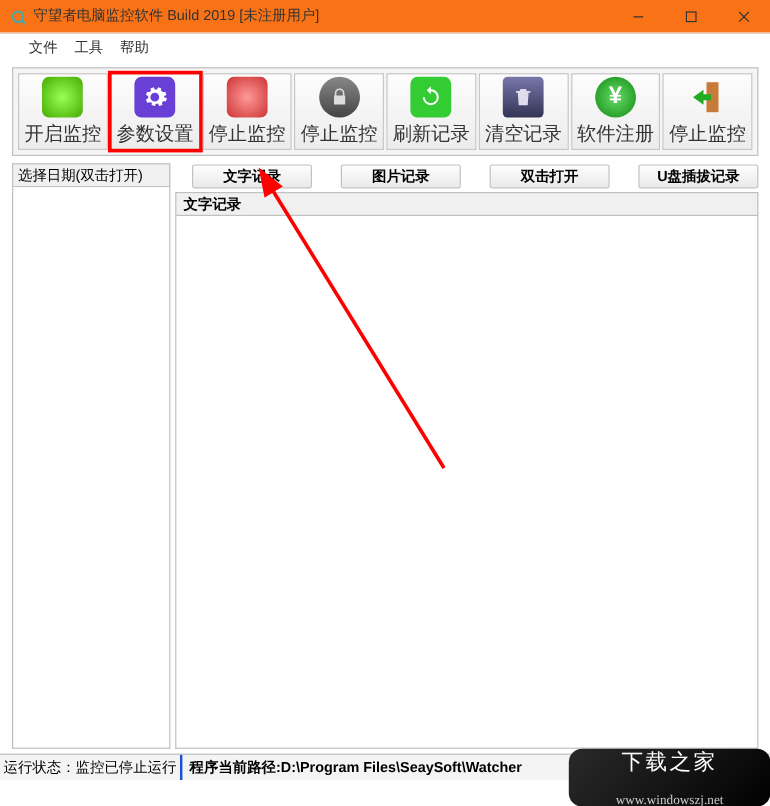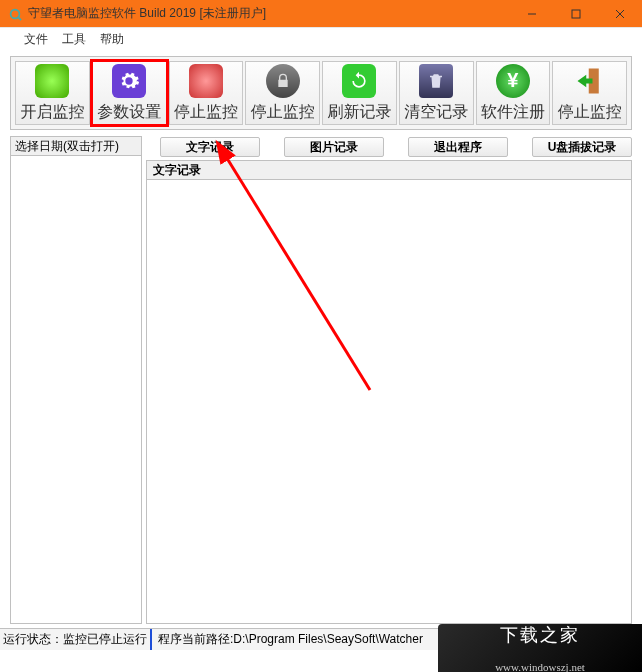--- a/index.html
+++ b/index.html
@@ -28,23 +28,23 @@
 .left-pane .body { flex: 1; border: 1px solid #c0c0c0; border-top: none; background: #fff; }
 
 .right-pane { flex: 1; display: flex; flex-direction: column; font-weight: bold; }
 .tabrow { height: 22px; display: flex; gap: 24px; align-items: center; padding-left: 14px; }
 .tab { width: 100px; height: 20px; border: 1px solid #c0c0c0; background: linear-gradient(#fdfdfd,#eaeaea); display: flex; align-items: center; justify-content: center; border-radius: 2px; }
 .subhdr { height: 20px; border: 1px solid #c0c0c0; background: #f0f0f0; display: flex; align-items: center; padding: 0 6px; margin-top: 2px; }
 .right-body { flex: 1; border: 1px solid #c0c0c0; border-top: none; background: #fff; }
 
 .statusbar { position: absolute; bottom: 22px; left: 0; right: 0; height: 22px; border-top: 1px solid #c0c0c0; display: flex; align-items: center; font-size: 12px; background: #f4f4f4; }
 .statusbar .cell1 { padding: 0 3px; border-right: 2px solid #1d4ed8; height: 100%; display: flex; align-items: center; }
-.statusbar .cell2 { padding: 0 6px; }
+.statusbar .cell2 { padding: 0 6px; font-weight: bold; }
 
-.watermark { position: absolute; right: 0; bottom: 0; width: 204px; height: 48px; background: linear-gradient(135deg,#2a2a2a,#000); color: #fff; display: flex; flex-direction: column; align-items: center; justify-content: center; font-family: KaiTi, serif; border-top-left-radius: 4px; }
+.watermark { position: absolute; right: 0; bottom: 0; width: 168px; height: 48px; background: linear-gradient(135deg,#2a2a2a,#000); color: #fff; display: flex; flex-direction: column; align-items: center; justify-content: center; font-family: KaiTi, serif; border-top-left-radius: 4px; border-radius: 11px; }
 .watermark .big { font-size: 18px; letter-spacing: 2px; }
 .watermark .url { font-size: 11px; color: #ccc; margin-top: 14px; }
 
 .arrow { position: absolute; pointer-events: none; }
 </style>
 </head>
 <body>
 
 <div class="titlebar">
   <span class="app-icon">
@@ -140,21 +140,21 @@
 
 <div class="content">
   <div class="left-pane">
     <div class="hdr">选择日期(双击打开)</div>
     <div class="body"></div>
   </div>
   <div class="right-pane">
     <div class="tabrow">
       <div class="tab">文字记录</div>
       <div class="tab">图片记录</div>
-      <div class="tab">退出程序</div>
+      <div class="tab">双击打开</div>
       <div class="tab">U盘插拔记录</div>
     </div>
     <div class="subhdr">文字记录</div>
     <div class="right-body"></div>
   </div>
 </div>
 
 <div class="statusbar">
   <div class="cell1">运行状态：监控已停止运行</div>
   <div class="cell2">程序当前路径:D:\Program Files\SeaySoft\Watcher</div>

